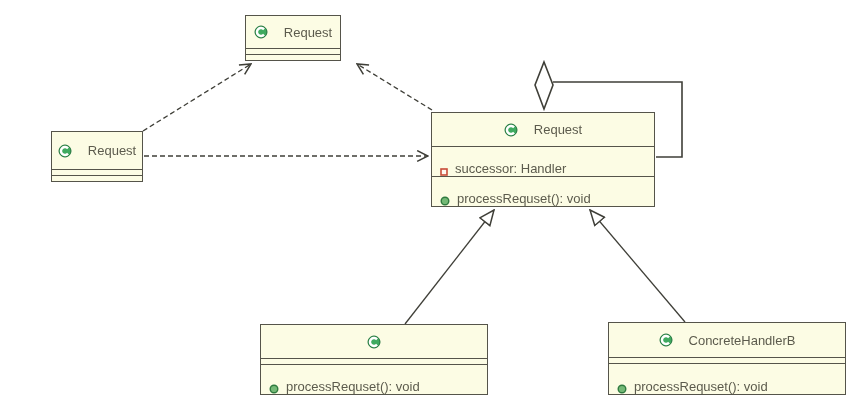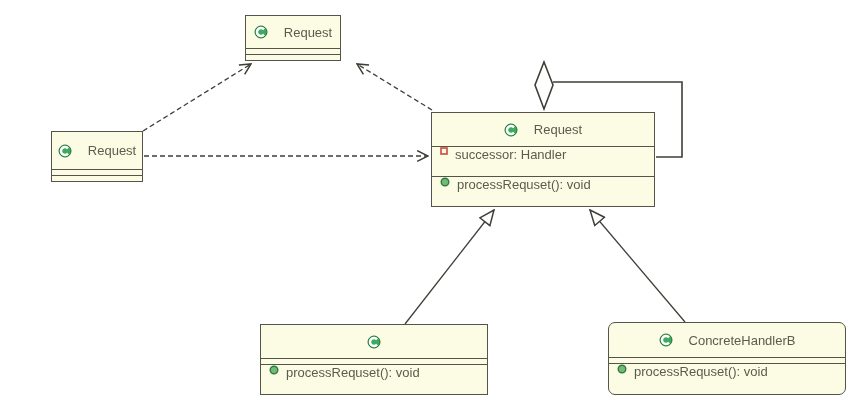--- a/index.html
+++ b/index.html
@@ -27,34 +27,34 @@
     padding:0 6px;
     white-space:nowrap;
   }
   .uml-compartment{
     border-top:1px solid #55544A;
     box-sizing:border-box;
   }
   .uml-compartment.empty{height:6px;flex:0 0 auto;}
   .uml-compartment.member{
     flex:1 1 auto;
-    display:flex;align-items:flex-start;gap:7px;
+    display:flex;align-items:flex-end;gap:7px;
     padding:0 8px;
     white-space:nowrap;
   }
   .uml-title .icon, .uml-compartment .icon{flex:0 0 auto;display:inline-flex;}
   
   #node-request{left:245px;top:15px;width:96px;height:46px;}
   #node-client{left:51px;top:131px;width:92px;height:51px;}
   #node-handler{left:431px;top:112px;width:224px;height:95px;}
   #node-handler .uml-title{flex:0 0 33px;}
   #node-handler .uml-compartment.member{flex:1 1 auto;}
   #node-concrete-a{left:260px;top:324px;width:228px;height:71px;}
   #node-concrete-a .uml-title{flex:0 0 33px;}
-  #node-concrete-b{left:608px;top:322px;width:238px;height:73px;border-radius:7px;}
+  #node-concrete-b{left:608px;top:322px;width:238px;height:73px;}
   #node-concrete-b .uml-title{flex:0 0 34px;}
 </style>
 </head>
 <body>
 
 <div id="canvas">
 
   <svg id="edges" width="851" height="411" viewBox="0 0 851 411" xmlns="http://www.w3.org/2000/svg">
     <defs>
       <marker id="openArrow" viewBox="0 0 12 12" refX="11" refY="6" markerWidth="13" markerHeight="13" markerUnits="userSpaceOnUse" orient="auto">

